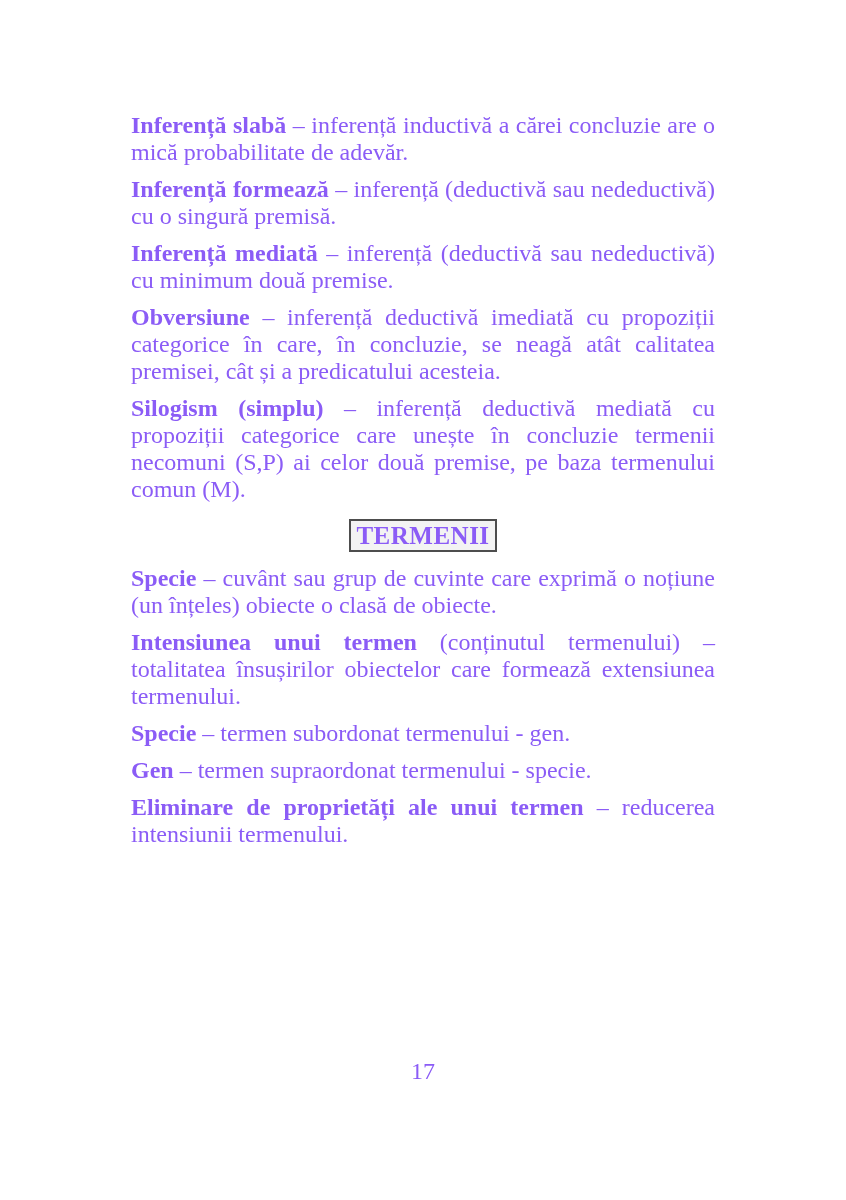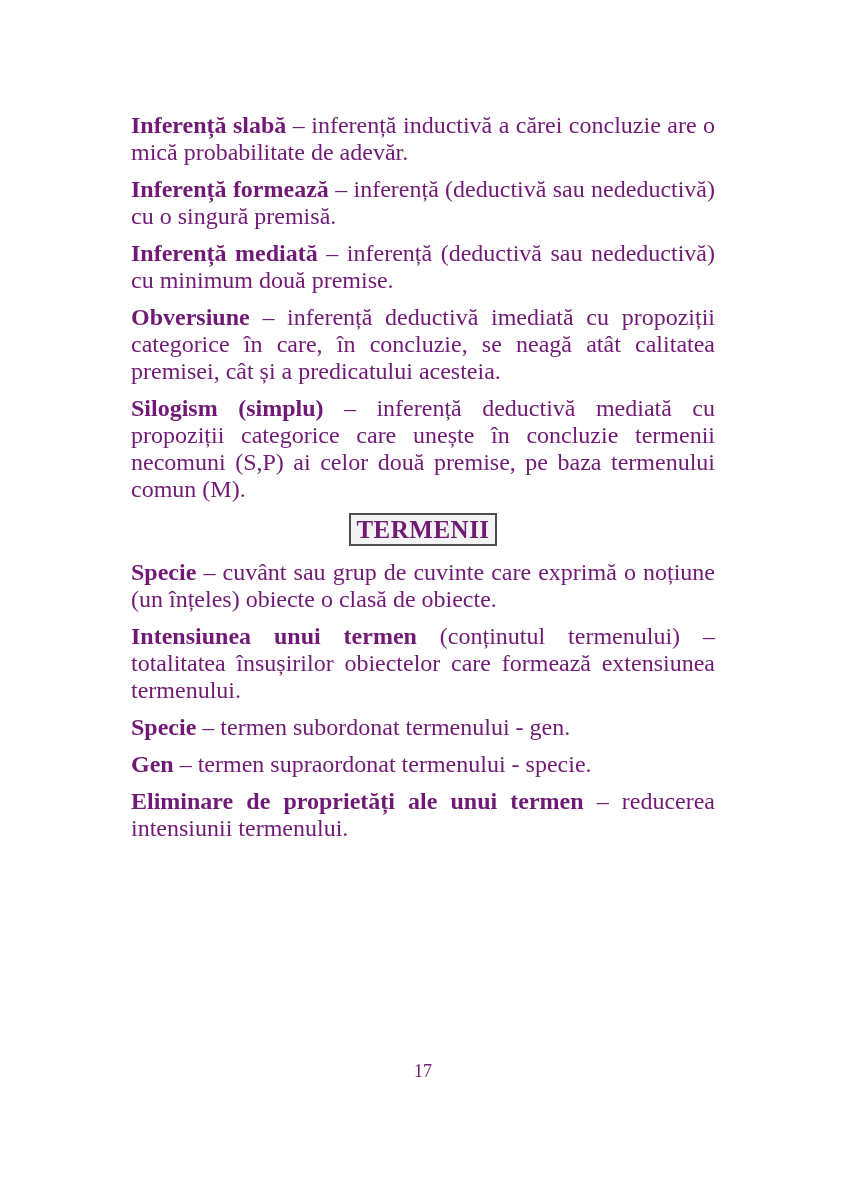--- a/index.html
+++ b/index.html
@@ -10,51 +10,51 @@
   .page {
     position: relative;
     width: 846px;
     height: 1200px;
     background: #ffffff;
     box-sizing: border-box;
     padding: 112px 131px 0 131px;
     font-family: "Liberation Serif", serif;
     font-size: 24px;
     line-height: 27px;
-    color: #701a75;
+    color: #8b5cf6;
     overflow: hidden;
   }
   p.entry {
     margin: 0 0 10px 0;
     text-align: justify;
   }
   p.entry .term {
     font-weight: bold;
   }
   .heading-wrap {
     text-align: center;
-    margin: 10px 0 13px 0;
+    margin: 16px 0 13px 0;
   }
   .heading-box {
     display: inline-block;
     border: 2px solid #4d4d4d;
     background: #f3f3f3;
     padding: 0 5px;
     font-weight: bold;
     font-size: 25px;
     line-height: 29px;
     letter-spacing: 0.5px;
   }
   .page-number {
     position: absolute;
     top: 1057px;
     left: 0;
     width: 846px;
     text-align: center;
-    font-size: 18px;
+    font-size: 24px;
     line-height: 28px;
   }
 </style>
 </head>
 <body>
 
 <div class="page">
 
   <p class="entry"><b class="term">Inferență slabă</b> <span>– inferență inductivă a cărei concluzie are o mică probabilitate de adevăr.</span></p>
 

